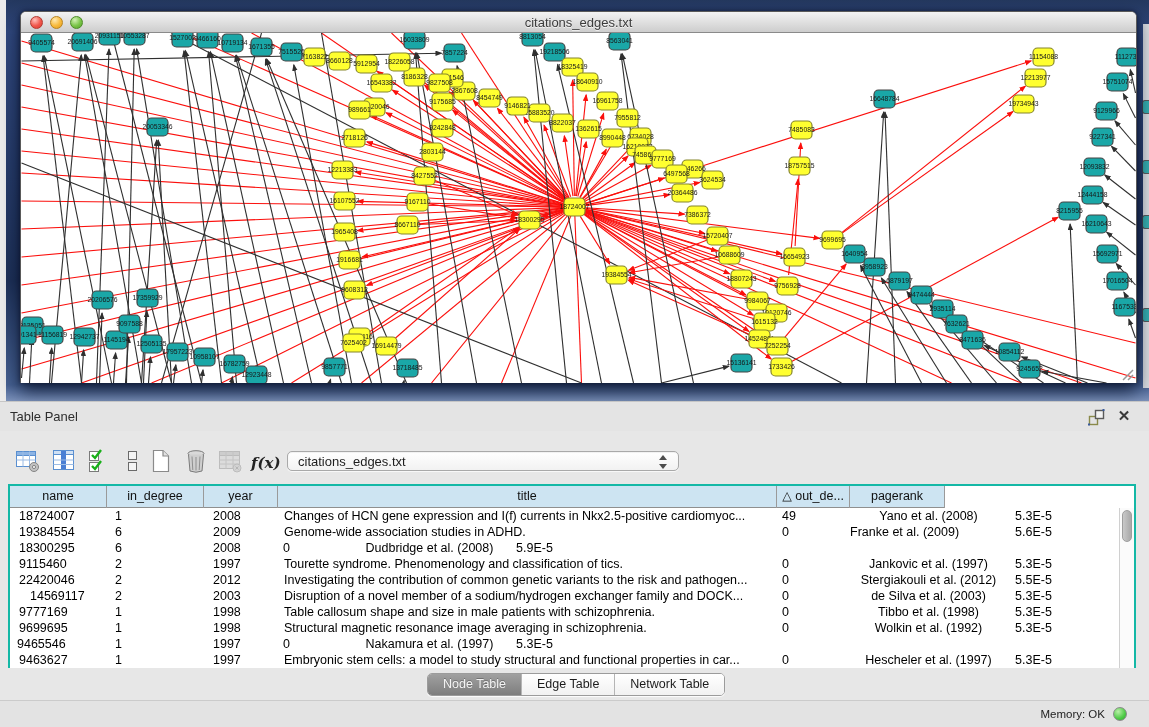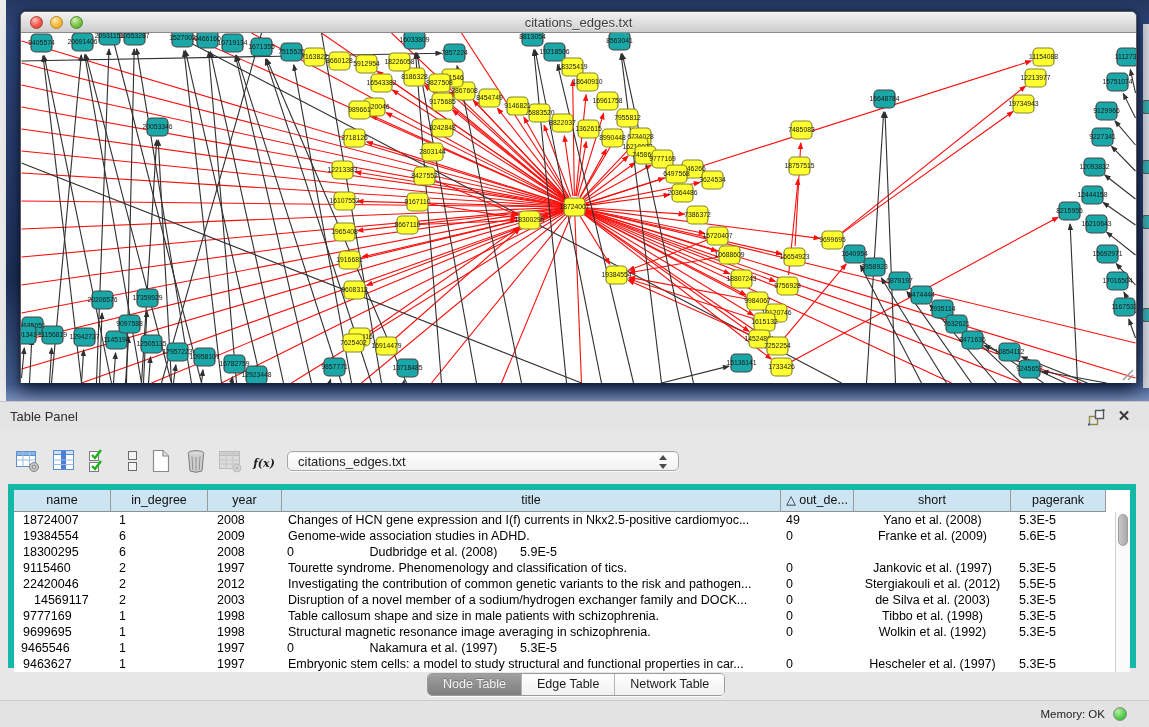--- a/index.html
+++ b/index.html
@@ -32,30 +32,30 @@
   
   .panel { position:absolute; left:0; top:401px; width:1149px; height:326px; background:#e7e7e7; }
   .panel-titlebar { position:absolute; left:0; top:0; width:100%; height:30px; background:#e4e4e4; border-top:1px solid #c6c6c6; }
   .panel-title { position:absolute; left:10px; top:7px; font-size:13px; color:#2e2e2e; }
   .undock-ic { position:absolute; right:44px; top:6px; width:18px; height:18px; cursor:default; }
   .close-ic  { position:absolute; right:16px; top:5px; width:18px; height:18px; font-size:15px; font-weight:bold; color:#3a3a3a; text-align:center; line-height:18px; }
 
   .toolbar { position:absolute; left:0; top:40px; width:100%; height:42px; }
   .tbtn { position:absolute; top:6px; width:28px; height:28px; background:transparent; border:none; padding:1px; }
   .tbtn svg { display:block; }
-  .fx-btn { font-family:"DejaVu Serif",serif; font-style:italic; font-weight:bold; font-size:11px; color:#222; }
+  .fx-btn { font-family:"DejaVu Serif",serif; font-style:italic; font-weight:bold; font-size:15px; color:#222; }
   .combo { position:absolute; left:287px; top:10px; width:392px; height:20px; background:linear-gradient(180deg,#ffffff,#f2f2f2);
     border:1px solid #a9a9a9; border-radius:5px; box-shadow:0 1px 1px rgba(255,255,255,.8), inset 0 1px 1px rgba(0,0,0,.06); }
   .combo-val { position:absolute; left:10px; top:2px; font-size:13px; color:#1d1d1d; }
   .combo-arrows { position:absolute; right:10px; top:3px; width:9px; height:14px; }
   .combo-arrows i { position:absolute; left:0; width:0; height:0; border-left:4.5px solid transparent; border-right:4.5px solid transparent; }
   .combo-arrows .up { top:0; border-bottom:5px solid #4c4c4c; }
   .combo-arrows .dn { bottom:0; border-top:5px solid #4c4c4c; }
 
-  .tablebox { position:absolute; left:8px; top:83px; width:1128px; height:184px; border:6px solid #14b8a6; background:#fff; }
+  .tablebox { position:absolute; left:8px; top:83px; width:1128px; height:184px; border:2px solid #14b8a6; background:#fff; }
   .thead { display:flex; height:22px; background:#cde4f2; border-bottom:1px solid #8f8f8f; }
   .thead .hc { height:22px; line-height:21px; font-size:12.5px; color:#101010; text-align:center;
     border-right:1px solid #9a9a9a; overflow:hidden; white-space:nowrap; flex:0 0 auto; }
   .thead .hfill { flex:1 1 auto; background:#fff; border-right:none; }
   .tbody { position:relative; height:160px; overflow:hidden; }
   .trow { display:flex; height:16px; background:#fff; }
   .trow .tc { height:16px; line-height:16px; font-size:12.5px; color:#000; white-space:nowrap; overflow:hidden; flex:0 0 auto; }
   .vscroll { position:absolute; right:0; top:22px; width:15px; height:160px; background:#fbfbfb; border-left:1px solid #d0d0d0; }
   .vthumb { position:absolute; left:2px; top:2px; width:10px; height:32px; border-radius:5px;
     background:linear-gradient(90deg,#c9c9c9,#a8a8a8); border:1px solid #9e9e9e; }
@@ -827,41 +827,40 @@
       </div>
     </div>
 
     <div class="tablebox">
       <div class="thead" id="thead">
           <div class="hc" style="width: 97px;">name</div>
           <div class="hc" style="width: 97px;">in_degree</div>
           <div class="hc" style="width: 74px;">year</div>
           <div class="hc" style="width: 499px;">title</div>
           <div class="hc" style="width: 73px;">△ out_de...</div>
-          <div class="hc" style="width: 157px;">short</div>
           <div class="hc" style="width: 95px;">pagerank</div>
           <div class="hc hfill"></div>
         </div>
       <div class="tbody" id="tbody">
           <div class="trow">
             <div class="tc" style="width: 97px; text-align: left; padding-left: 9px;">18724007</div>
             <div class="tc" style="width: 97px; text-align: left; padding-left: 8px;">1</div>
             <div class="tc" style="width: 74px; text-align: left; padding-left: 9px;">2008</div>
             <div class="tc" style="width: 499px; text-align: left; padding-left: 6px;">Changes of HCN gene expression and I(f) currents in Nkx2.5-positive cardiomyoc...</div>
             <div class="tc" style="width: 73px; text-align: left; padding-left: 5px;">49</div>
             <div class="tc" style="width: 157px; text-align: center;">Yano et al. (2008)</div>
             <div class="tc" style="width: 95px; text-align: left; padding-left: 8px;">5.3E-5</div>
           </div>
           <div class="trow">
             <div class="tc" style="width: 97px; text-align: left; padding-left: 9px;">19384554</div>
             <div class="tc" style="width: 97px; text-align: left; padding-left: 8px;">6</div>
             <div class="tc" style="width: 74px; text-align: left; padding-left: 9px;">2009</div>
             <div class="tc" style="width: 499px; text-align: left; padding-left: 6px;">Genome-wide association studies in ADHD.</div>
             <div class="tc" style="width: 73px; text-align: left; padding-left: 5px;">0</div>
-            <div class="tc" style="width: 157px; text-align: center;">Franke et al. (2009)</div>
+            <div class="tc" style="width: 157px; ">Franke et al. (2009)</div>
             <div class="tc" style="width: 95px; text-align: left; padding-left: 8px;">5.6E-5</div>
           </div>
           <div class="trow">
             <div class="tc" style="width: 97px; text-align: left; padding-left: 9px;">18300295</div>
             <div class="tc" style="width: 97px; text-align: left; padding-left: 8px;">6</div>
             <div class="tc" style="width: 74px; text-align: left; padding-left: 9px;">2008</div>
             <div class="tc" style="width: 73px; text-align: left; padding-left: 5px;">0</div>
             <div class="tc" style="width: 157px; text-align: center;">Dudbridge et al. (2008)</div>
             <div class="tc" style="width: 95px; text-align: left; padding-left: 8px;">5.9E-5</div>
           </div>

